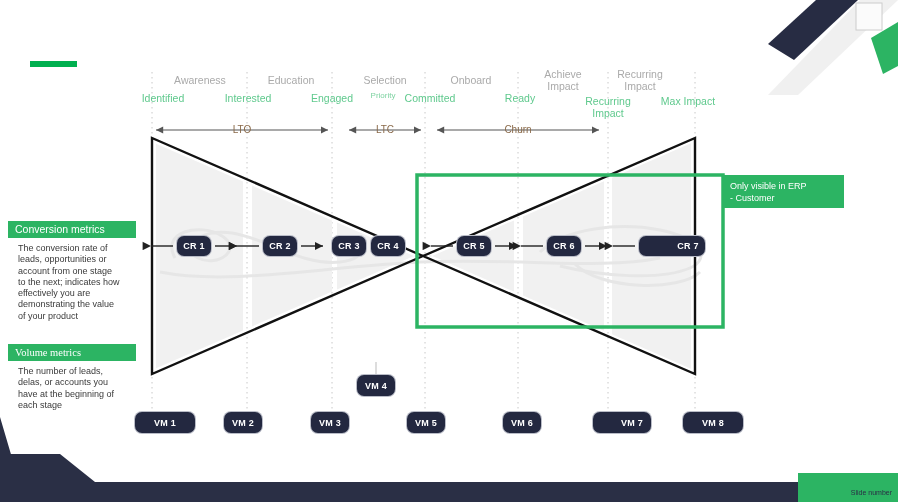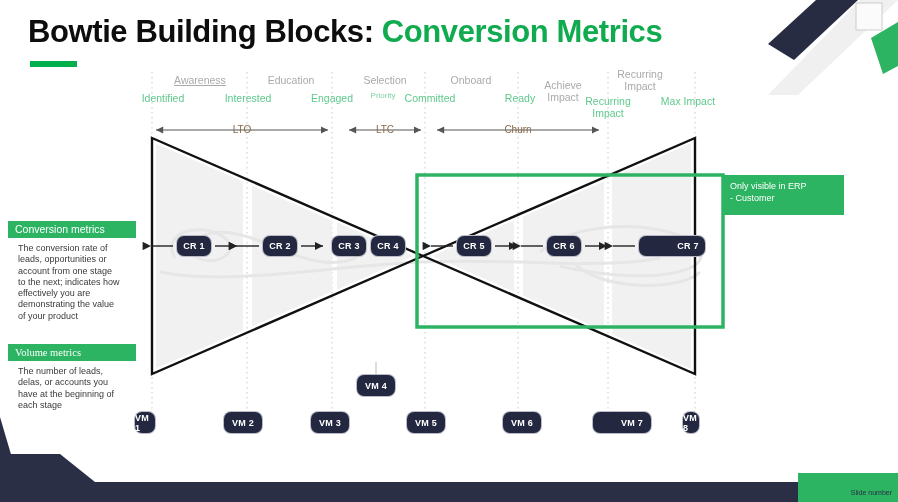--- a/index.html
+++ b/index.html
@@ -61,21 +61,21 @@
     display:flex;align-items:center;justify-content:center;
     letter-spacing:0.2px;
     box-shadow:0 0 0 1px #b9bcc7;
     border-radius:7px;
   }
   .cr-chip{height:20px;}
   .vm-chip{height:21px;}
 
   
   #erp-tag{
-    position:absolute;left:723px;top:175px;width:121px;height:40px;
+    position:absolute;left:723px;top:175px;width:121px;height:33px;
     background:#2cb463;color:#ffffff;font-size:9px;line-height:12px;
     padding:5px 7px;box-sizing:border-box;white-space:pre-line;
   }
 
   
   #slide-number{
     position:absolute;right:0;bottom:0;width:100px;height:29px;
     background:#2cb463;color:#2a2f45;font-size:7px;
     display:flex;align-items:flex-end;justify-content:flex-end;
     padding:0 6px 6px 0;box-sizing:border-box;
@@ -86,23 +86,20 @@
 
 <div class="stage">
 
   <svg id="deco-topright" viewBox="0 0 160 95">
     <polygon points="78,0 120,0 56,60 30,44" fill="#272c43"></polygon>
     <polygon points="122,0 160,0 60,95 30,95" fill="#f0f0f0"></polygon>
     <polygon points="133,38 160,22 160,66 145,74" fill="#2cb463"></polygon>
     <rect x="118" y="3" width="26" height="27" fill="#fbfbfb" stroke="#cccccc" stroke-width="1"></rect>
   </svg>
 
-  <div id="title">
-    <span>Bowtie Building Blocks: </span><span class="accent">Conversion Metrics</span>
-  </div>
   <div id="title-rule"></div>
 
   <svg class="abs" style="left:0;top:0;" width="898" height="502">
     <defs>
       <marker id="ah" markerWidth="7" markerHeight="7" refX="6" refY="3" orient="auto">
         <path d="M0,0 L6,3 L0,6 z" fill="#222222"></path>
       </marker>
       <marker id="ah-s" markerWidth="7" markerHeight="7" refX="0" refY="3" orient="auto">
         <path d="M6,0 L0,3 L6,6 z" fill="#222222"></path>
       </marker>
@@ -163,25 +160,25 @@
         <line x1="543" y1="246" x2="521" y2="246" stroke="#222222" stroke-width="1.4" marker-end="url(#ah-s)"></line>
         <line x1="585" y1="246" x2="607" y2="246" stroke="#222222" stroke-width="1.4" marker-end="url(#ah)"></line>
         <line x1="635" y1="246" x2="613" y2="246" stroke="#222222" stroke-width="1.4" marker-end="url(#ah-s)"></line>
         <line x1="677" y1="246" x2="699" y2="246" stroke="#222222" stroke-width="1.4" marker-end="url(#ah)"></line>
       </g>
 
     <line x1="376" y1="362" x2="376" y2="375" stroke="#bbbbbb" stroke-width="1"></line>
   </svg>
 
   <div id="stage-label-layer">
-      <div class="stage-label" style="left: 150px; top: 74px; width: 100px; text-decoration: underline;">Awareness</div>
+      <div class="stage-label" style="left: 150px; top: 74px; width: 100px;">Awareness</div>
       <div class="stage-label" style="left: 241px; top: 74px; width: 100px;">Education</div>
       <div class="stage-label" style="left: 335px; top: 74px; width: 100px;">Selection</div>
       <div class="stage-label" style="left: 421px; top: 74px; width: 100px;">Onboard</div>
-      <div class="stage-label" style="left: 513px; top: 79px; width: 100px;">Achieve
+      <div class="stage-label" style="left: 513px; top: 68px; width: 100px;">Achieve
 Impact</div>
       <div class="stage-label" style="left: 590px; top: 68px; width: 100px;">Recurring
 Impact</div>
     </div>
   <div id="substage-label-layer">
       <div class="sub-label" style="left: 118px; top: 92px; width: 90px;">Identified</div>
       <div class="sub-label" style="left: 203px; top: 92px; width: 90px;">Interested</div>
       <div class="sub-label" style="left: 287px; top: 92px; width: 90px;">Engaged</div>
       <div class="sub-label small" style="left: 338px; top: 90px; width: 90px;">Priority</div>
       <div class="sub-label" style="left: 385px; top: 92px; width: 90px;">Committed</div>
@@ -213,42 +210,42 @@
         <span>CR 5</span>
       </div>
       <div class="chip cr-chip" style="left: 547px; top: 236px; width: 34px;">
         <span>CR 6</span>
       </div>
       <div class="chip cr-chip" style="left: 639px; top: 236px; width: 34px; padding-left: 32px;">
         <span>CR 7</span>
       </div>
     </div>
   <div id="vm-layer">
-      <div class="chip vm-chip" style="left: 135px; top: 412px; width: 20px;">
+      <div class="chip vm-chip" style="left: 135px; top: 412px; width: 60px;">
         <span>VM 1</span>
       </div>
       <div class="chip vm-chip" style="left: 224px; top: 412px; width: 38px;">
         <span>VM 2</span>
       </div>
       <div class="chip vm-chip" style="left: 311px; top: 412px; width: 38px;">
         <span>VM 3</span>
       </div>
       <div class="chip vm-chip" style="left: 357px; top: 375px; width: 38px;">
         <span>VM 4</span>
       </div>
       <div class="chip vm-chip" style="left: 407px; top: 412px; width: 38px;">
         <span>VM 5</span>
       </div>
       <div class="chip vm-chip" style="left: 503px; top: 412px; width: 38px;">
         <span>VM 6</span>
       </div>
       <div class="chip vm-chip" style="left: 593px; top: 412px; width: 38px; padding-left: 20px;">
         <span>VM 7</span>
       </div>
-      <div class="chip vm-chip" style="left: 683px; top: 412px; width: 16px;">
+      <div class="chip vm-chip" style="left: 683px; top: 412px; width: 60px;">
         <span>VM 8</span>
       </div>
     </div>
 
   <div id="callout-layer">
       <div class="callout-head" style="left: 8px; top: 221px; width: 128px;">Conversion metrics</div>
       <div class="callout-body" style="left: 18px; top: 243px; width: 104px;">The conversion rate of leads, opportunities or account from one stage to the next; indicates how effectively you are demonstrating the value of your product</div>
       <div class="callout-head" style="left: 8px; top: 344px; width: 128px; font-family: Liberation Serif, serif;">Volume metrics</div>
       <div class="callout-body" style="left: 18px; top: 366px; width: 100px;">The number of leads, delas, or accounts you have at the beginning of each stage</div>
     </div>

